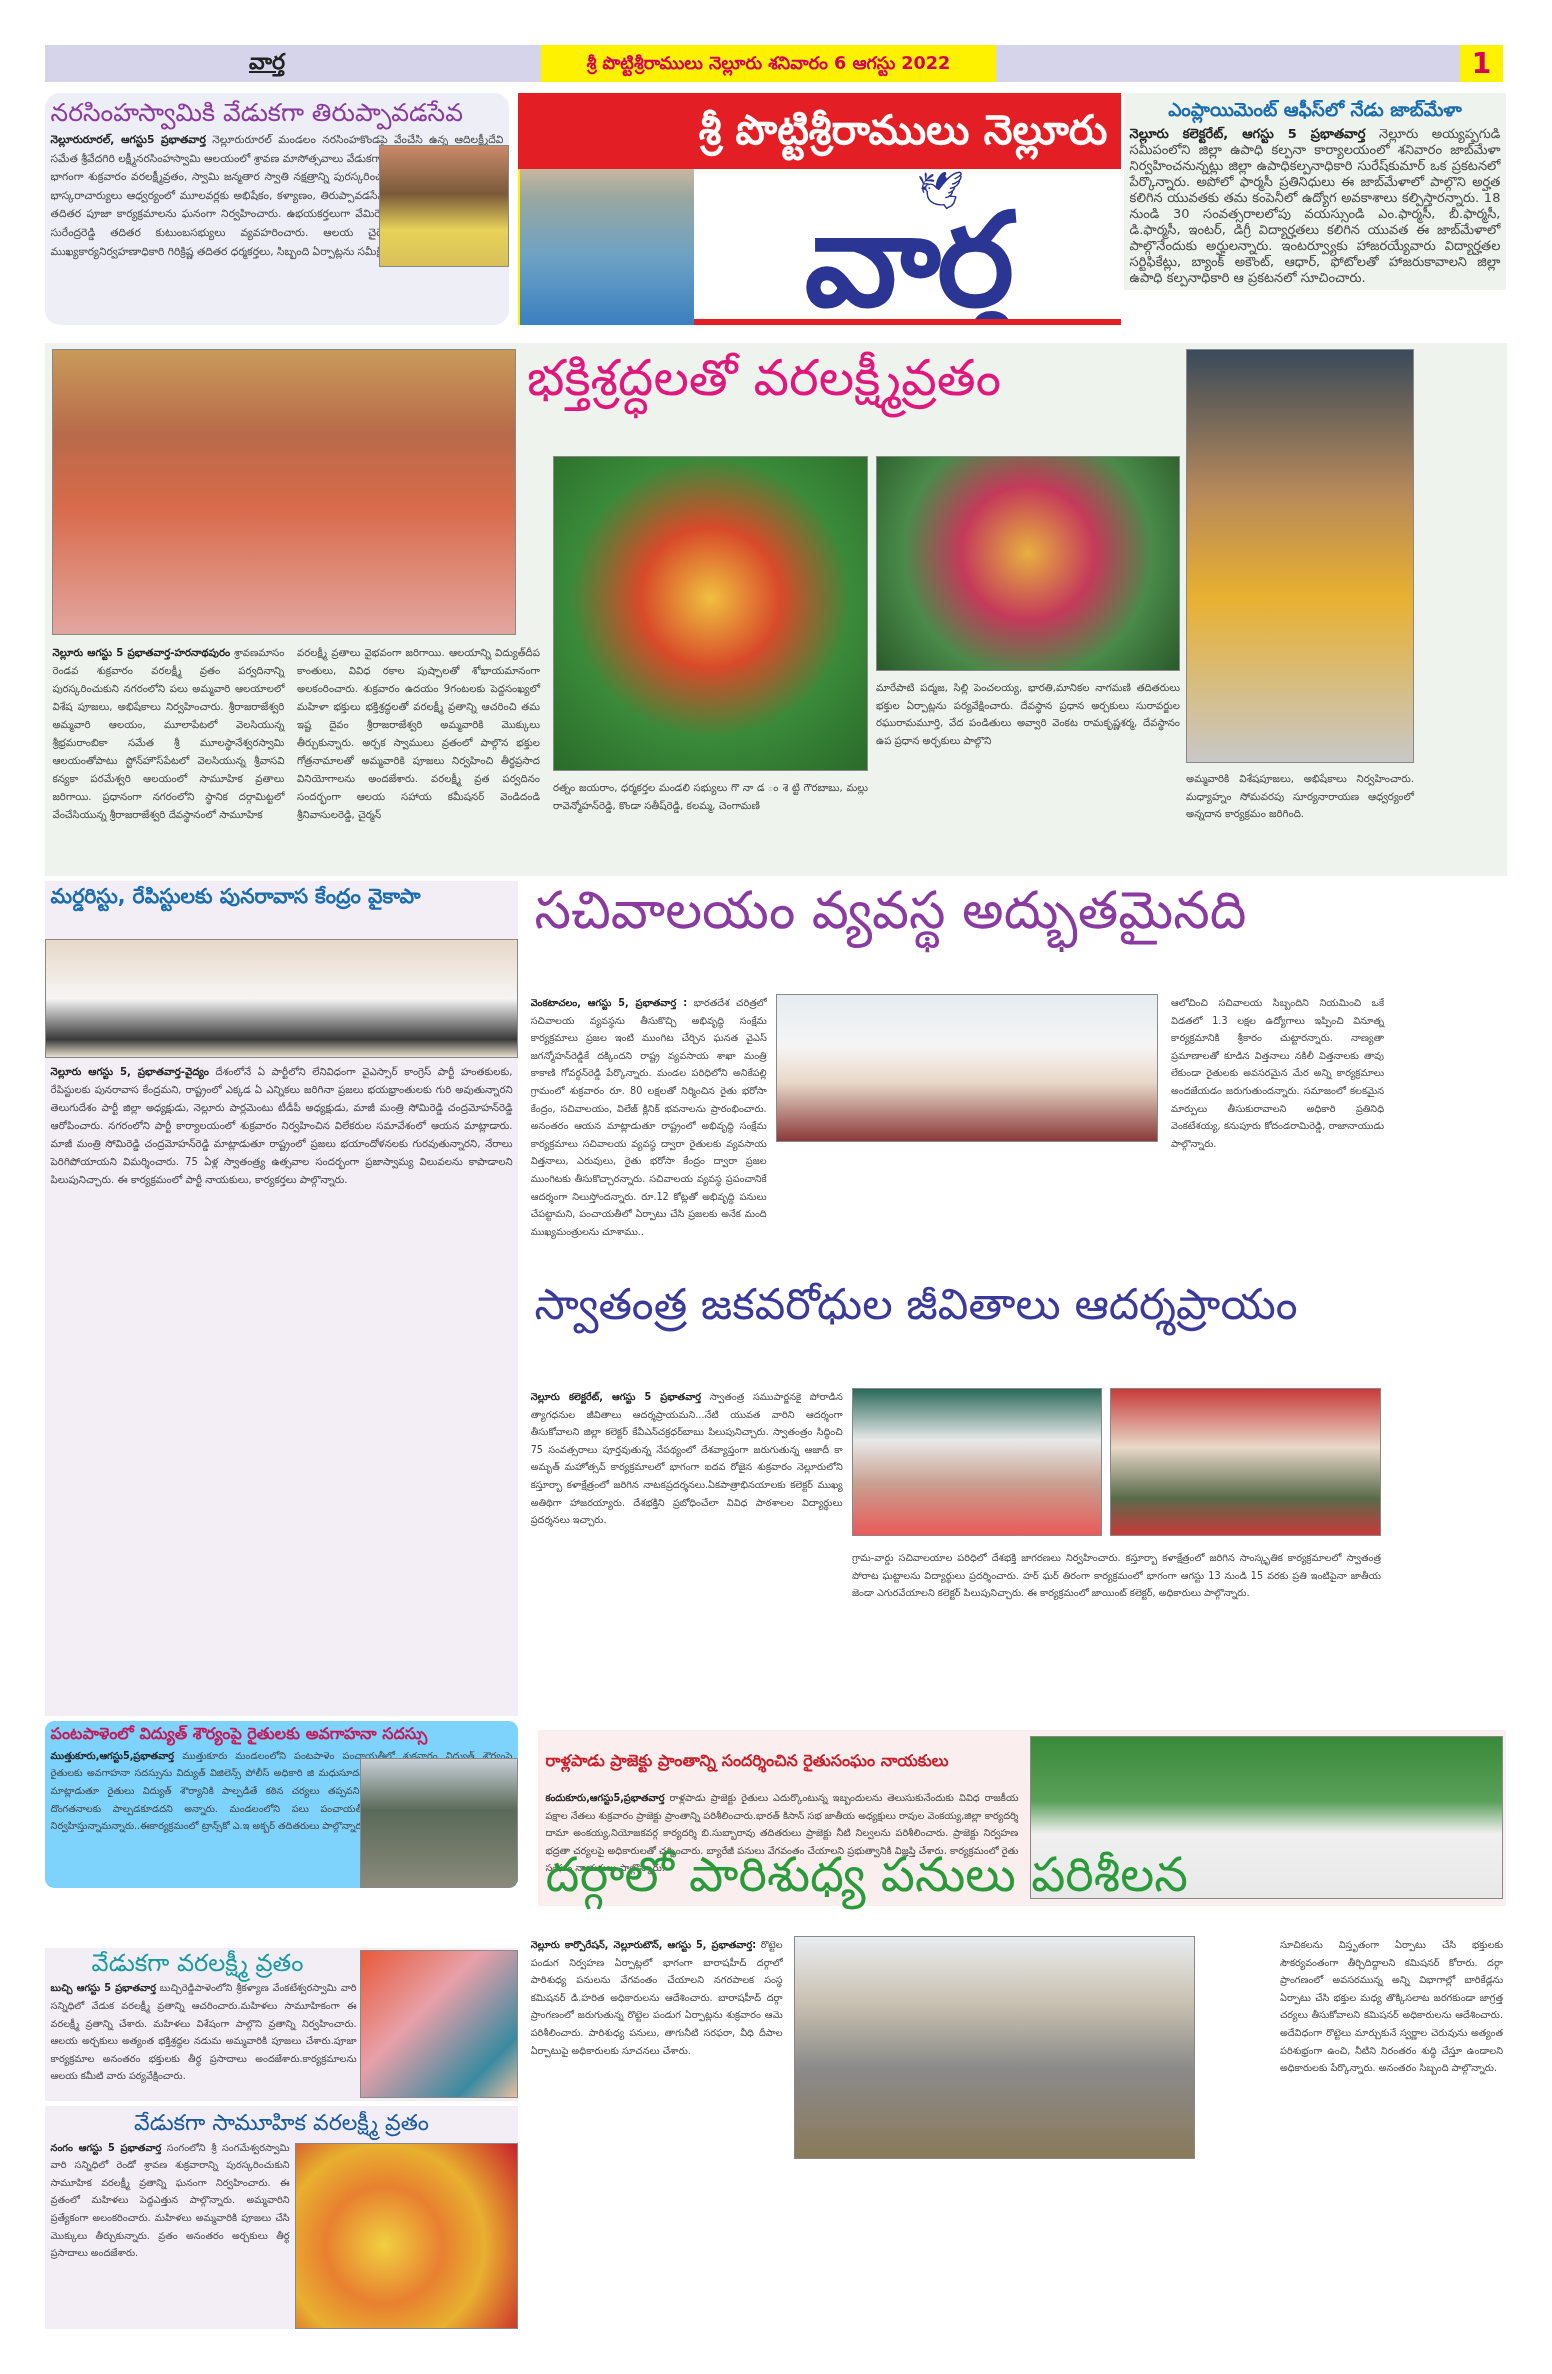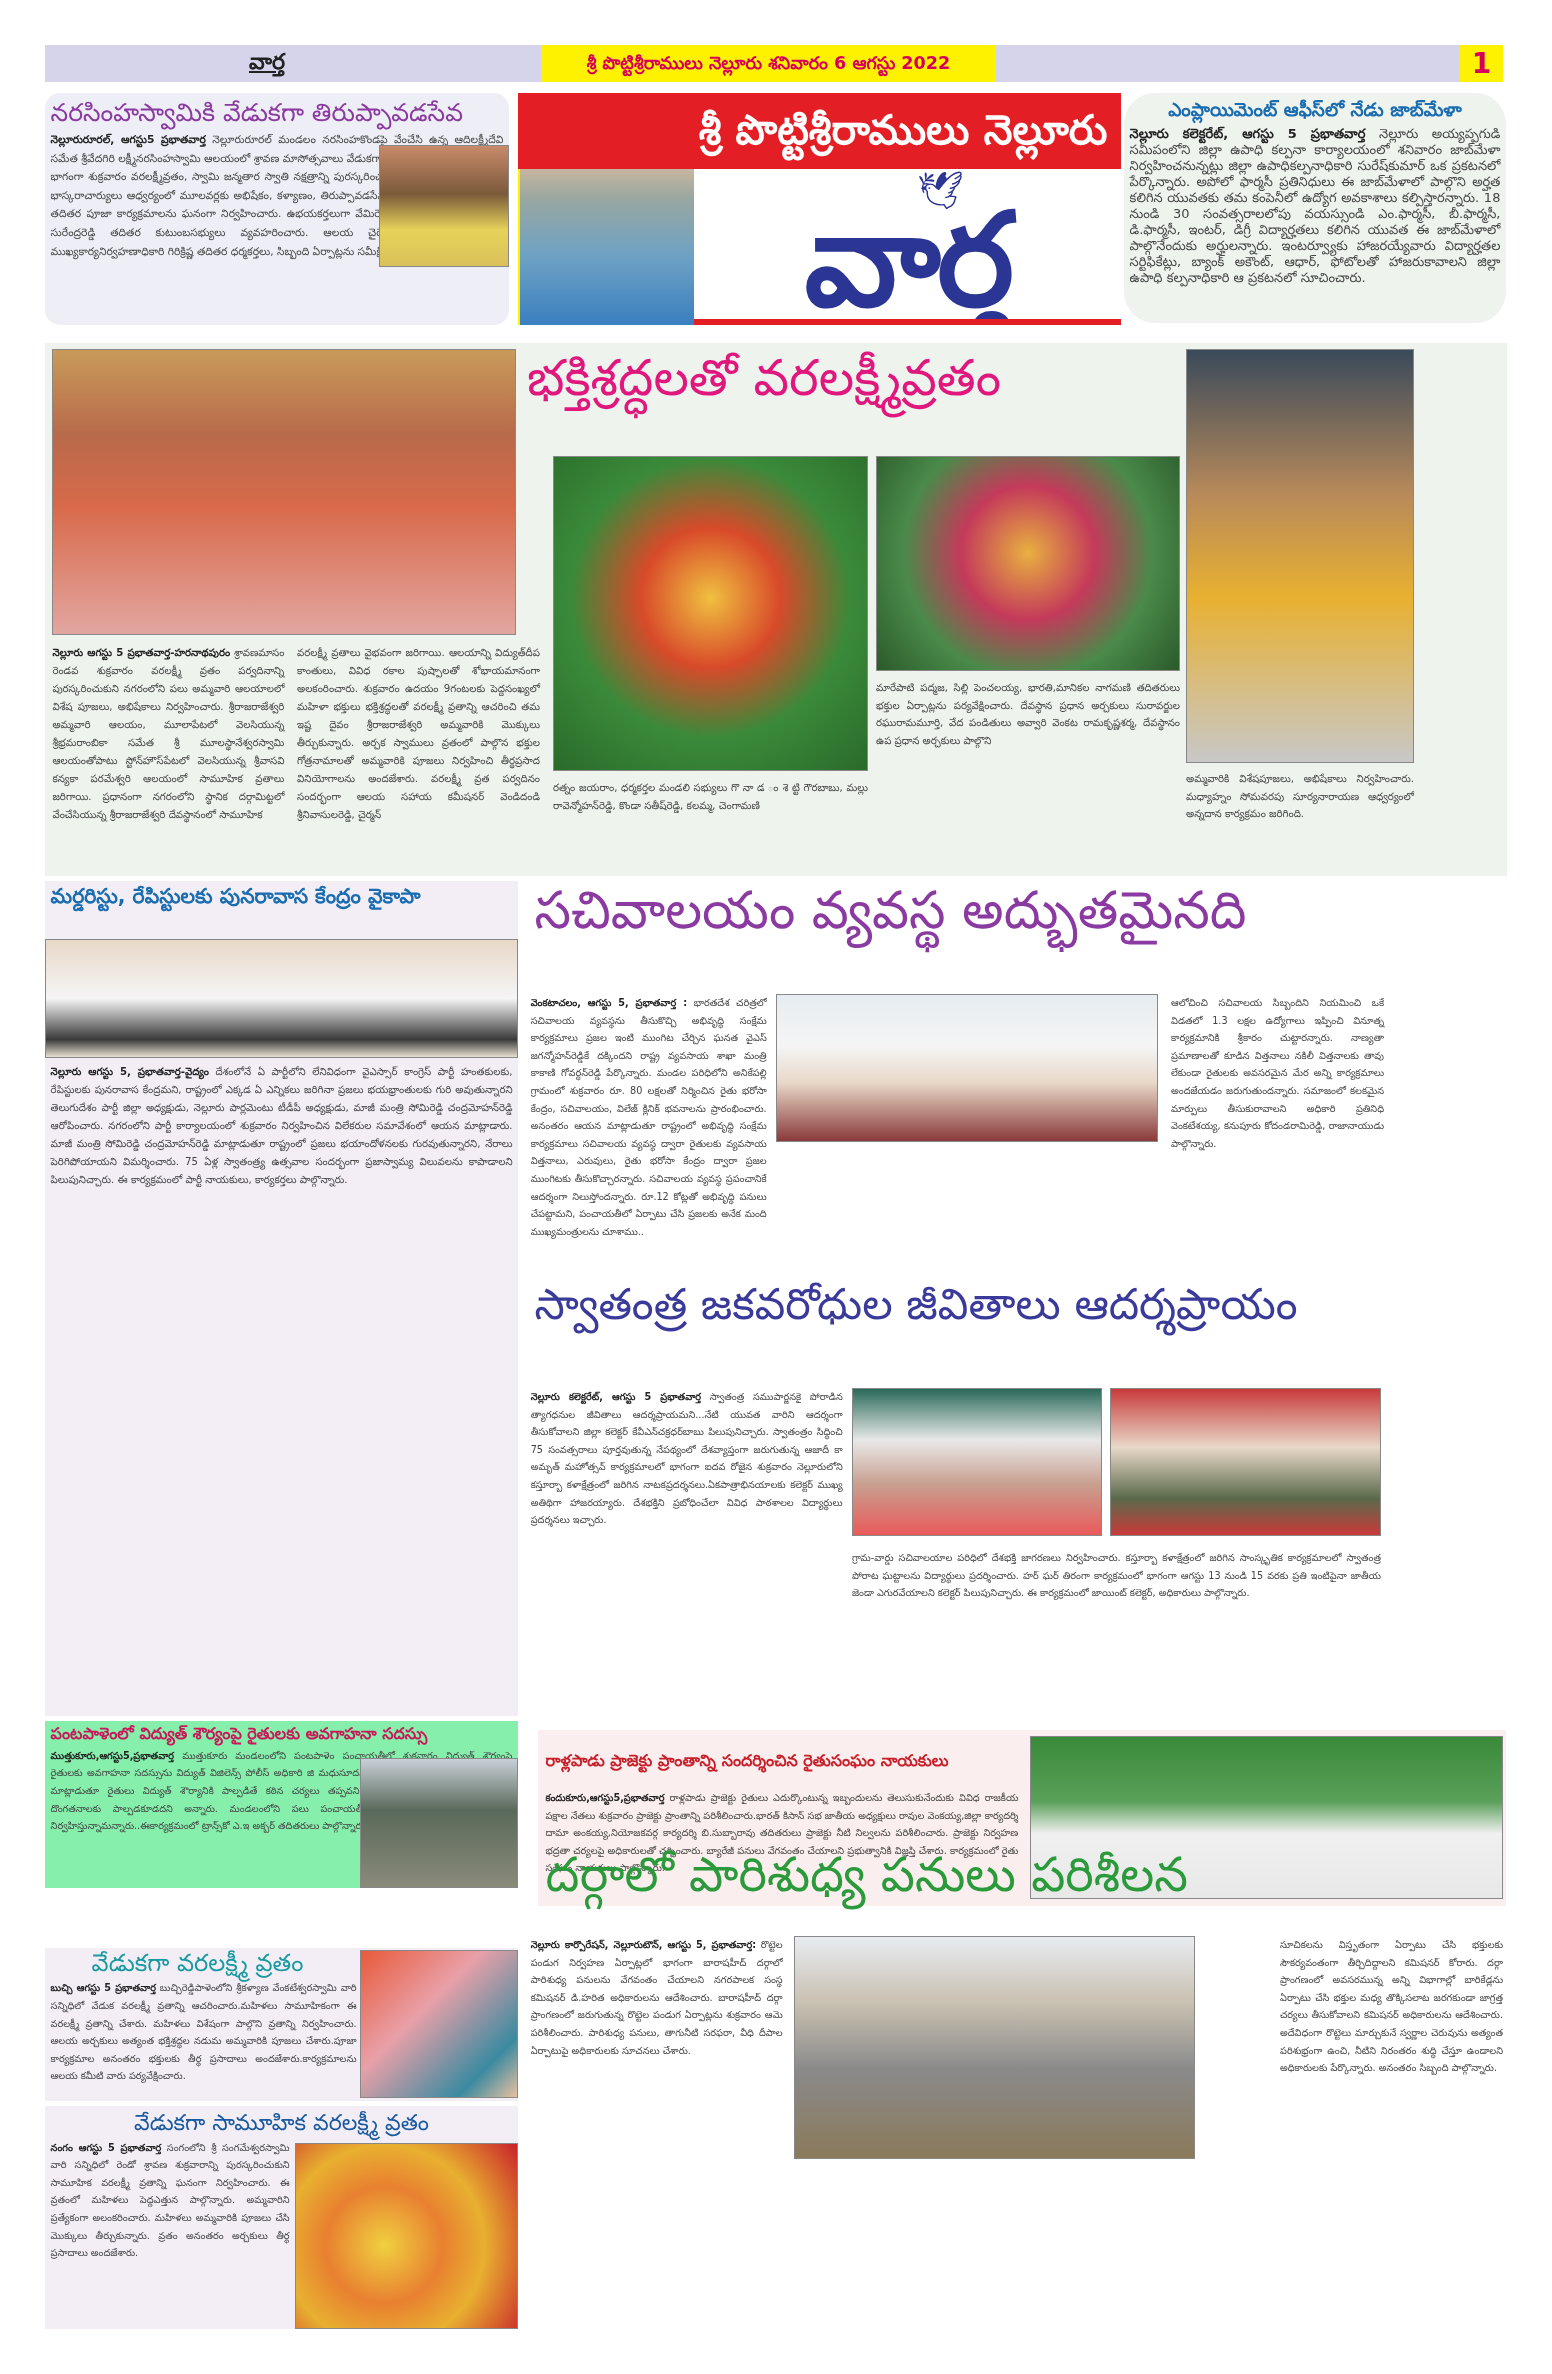--- a/index.html
+++ b/index.html
@@ -39,21 +39,21 @@
 </div>
 
 <div class="panel" style="left:518px;top:93px;width:603px;height:232px;">
   <div class="abs" style="left:0;top:0;width:176px;height:232px;background:linear-gradient(180deg,#8ac6c4 0%,#e5c0a0 25%,#9aa7a0 45%,#6ea2c4 70%,#3a7fc0 100%);border-left:2.8px solid #fff200;"></div>
   <div class="abs masthead-red" style="left:0;top:0;width:603px;height:76px;padding-left:167px;">శ్రీ పొట్టిశ్రీరాములు నెల్లూరు</div>
   <div class="abs dove" style="left:399px;top:76px;">🕊</div>
   <div class="abs masthead-logo" style="left:176px;top:102px;width:427px;">వార్త</div>
   <div class="abs redline" style="left:176px;top:226px;width:427px;"></div>
 </div>
 
-<div class="panel" style="left:1124px;top:93px;width:382px;height:230px;background:#eef3ee;padding:5.6px 5.6px;border-radius:31px;">
+<div class="panel" style="left:1124px;top:93px;width:382px;height:197px;background:#eef3ee;padding:5.6px 5.6px;">
   <div class="hl" style="color:#1a6cb0;font-size:18.6px;text-align:center;">ఎంప్లాయిమెంట్ ఆఫీస్‌లో నేడు జాబ్‌మేళా</div>
   <div class="body-text" style="font-size:13px;line-height:16px;margin-top:5.6px;">
     <b>నెల్లూరు కలెక్టరేట్, ఆగస్టు 5 ప్రభాతవార్త</b>
     <span>నెల్లూరు అయ్యప్పగుడి సమీపంలోని జిల్లా ఉపాధి కల్పనా కార్యాలయంలో శనివారం జాబ్‌మేళా నిర్వహించనున్నట్లు జిల్లా ఉపాధికల్పనాధికారి సురేష్‌కుమార్ ఒక ప్రకటనలో పేర్కొన్నారు. అపోలో ఫార్మసీ ప్రతినిధులు ఈ జాబ్‌మేళాలో పాల్గొని అర్హత కలిగిన యువతకు తమ కంపెనీలో ఉద్యోగ అవకాశాలు కల్పిస్తారన్నారు. 18 నుండి 30 సంవత్సరాలలోపు వయస్సుండి ఎం.ఫార్మసీ, బీ.ఫార్మసీ, డి.ఫార్మసీ, ఇంటర్, డిగ్రీ విద్యార్హతలు కలిగిన యువత ఈ జాబ్‌మేళాలో పాల్గొనేందుకు అర్హులన్నారు. ఇంటర్వ్యూకు హాజరయ్యేవారు విద్యార్హతల సర్టిఫికేట్లు, బ్యాంక్ అకౌంట్, ఆధార్, ఫోటోలతో హాజరుకావాలని జిల్లా ఉపాధి కల్పనాధికారి ఆ ప్రకటనలో సూచించారు.</span>
   </div>
 </div>
 
 <div class="panel" style="left:45px;top:343px;width:1462px;height:533px;background:#eef3ee;">
   <div class="photo" style="left:7.4px;top:5.6px;width:464px;height:286px;background:linear-gradient(180deg,#c89a5a 0%,#b86a4a 30%,#d86a4a 55%,#e2a6a0 100%);"></div>
   <div class="hl" style="position:absolute;left:482px;top:7.4px;color:#e0177c;font-size:50px;font-weight:normal;">భక్తిశ్రద్ధలతో వరలక్ష్మీవ్రతం</div>
@@ -93,21 +93,21 @@
   <div class="hl" style="color:#3a3a9a;font-size:43px;font-weight:normal;padding-left:7.4px;">స్వాతంత్ర జకవరోధుల జీవితాలు ఆదర్శప్రాయం</div>
   <div class="photo" style="left:325px;top:108px;width:250px;height:148px;background:linear-gradient(180deg,#2a6a5a 0%,#e8e8e8 35%,#c8a090 65%,#e85a5a 100%);"></div>
   <div class="photo" style="left:583px;top:108px;width:271px;height:148px;background:linear-gradient(180deg,#c83a3a 0%,#e8d8c8 40%,#5a6a4a 75%,#c83a3a 100%);"></div>
   <div class="body-text" style="position:absolute;left:3.7px;top:108px;width:312px;font-size:9.7px;line-height:17.6px;">
     <b>నెల్లూరు కలెక్టరేట్, ఆగస్టు 5 ప్రభాతవార్త</b>
     <span>స్వాతంత్ర సముపార్జనకై పోరాడిన త్యాగధనుల జీవితాలు ఆదర్శప్రాయమని...నేటి యువత వారిని ఆదర్శంగా తీసుకోవాలని జిల్లా కలెక్టర్ కేవీఎన్‌చక్రధర్‌బాబు పిలుపునిచ్చారు. స్వాతంత్రం సిద్ధించి 75 సంవత్సరాలు పూర్తవుతున్న నేపథ్యంలో దేశవ్యాప్తంగా జరుగుతున్న ఆజాదీ కా అమృత్ మహోత్సవ్ కార్యక్రమాలలో భాగంగా ఐదవ రోజైన శుక్రవారం నెల్లూరులోని కస్తూర్బా కళాక్షేత్రంలో జరిగిన నాటకప్రదర్శనలు.ఏకపాత్రాభినయాలకు కలెక్టర్ ముఖ్య అతిథిగా హాజరయ్యారు. దేశభక్తిని ప్రబోధించేలా వివిధ పాఠశాలల విద్యార్థులు ప్రదర్శనలు ఇచ్చారు.</span>
   </div>
   <div class="body-text" style="position:absolute;left:325px;top:269px;width:529px;font-size:9.7px;line-height:17.6px;">గ్రామ-వార్డు సచివాలయాల పరిధిలో దేశభక్తి జాగరణలు నిర్వహించారు. కస్తూర్బా కళాక్షేత్రంలో జరిగిన సాంస్కృతిక కార్యక్రమాలలో స్వాతంత్ర పోరాట ఘట్టాలను విద్యార్థులు ప్రదర్శించారు. హర్ ఘర్ తిరంగా కార్యక్రమంలో భాగంగా ఆగస్టు 13 నుండి 15 వరకు ప్రతి ఇంటిపైనా జాతీయ జెండా ఎగురవేయాలని కలెక్టర్ పిలుపునిచ్చారు. ఈ కార్యక్రమంలో జాయింట్ కలెక్టర్, అధికారులు పాల్గొన్నారు.</div>
 </div>
 
-<div class="panel" style="left:45px;top:1721px;width:473px;height:167px;background:#86efac;padding:3.7px 5.6px;">
+<div class="panel" style="left:45px;top:1721px;width:473px;height:167px;background:#7dd3fc;padding:3.7px 5.6px;border-radius:9px;">
   <div class="hl" style="color:#c8185a;font-size:16px;">పంటపాళెంలో విద్యుత్ శౌర్యంపై రైతులకు అవగాహనా సదస్సు</div>
   <div class="photo" style="left:315px;top:37px;width:158px;height:130px;background:linear-gradient(180deg,#c8d0d8 0%,#5a6a5a 40%,#8a8a7a 100%);"></div>
   <div class="body-text" style="font-size:9.7px;line-height:17.6px;margin-top:3.7px;">
     <b>ముత్తుకూరు,ఆగస్టు5,ప్రభాతవార్త</b>
     <span>ముత్తుకూరు మండలంలోని పంటపాళెం పంచాయతీలో శుక్రవారం విద్యుత్ శౌర్యంపై రైతులకు అవగాహనా సదస్సును విద్యుత్ విజిలెన్స్ పోలీస్ అధికారి జి మధుసూదన్ నిర్వహించారు. ఈసందర్భంగా ఆయన మాట్లాడుతూ రైతులు విద్యుత్ శౌర్యానికి పాల్పడితే కఠిన చర్యలు తప్పవని హెచ్చరించారు. అలాగే ట్రాన్స్‌ఫారాలు దొంగతనాలకు పాల్పడకూడదని అన్నారు. మండలంలోని పలు పంచాయతీలలో దీనిపై అవగాహన సదస్సులు నిర్వహిస్తున్నామన్నారు..ఈకార్యక్రమంలో ట్రాన్స్‌కో ఎ.ఇ అక్బర్ తదితరులు పాల్గొన్నారు.</span>
   </div>
 </div>
 
 <div class="panel" style="left:538px;top:1730px;width:968px;height:176px;background:#fbeeee;padding:5.6px 7.4px;">
   <div class="hl" style="color:#c8202a;font-size:16px;margin-top:16.7px;">రాళ్లపాడు ప్రాజెక్టు ప్రాంతాన్ని సందర్శించిన రైతుసంఘం నాయకులు</div>

